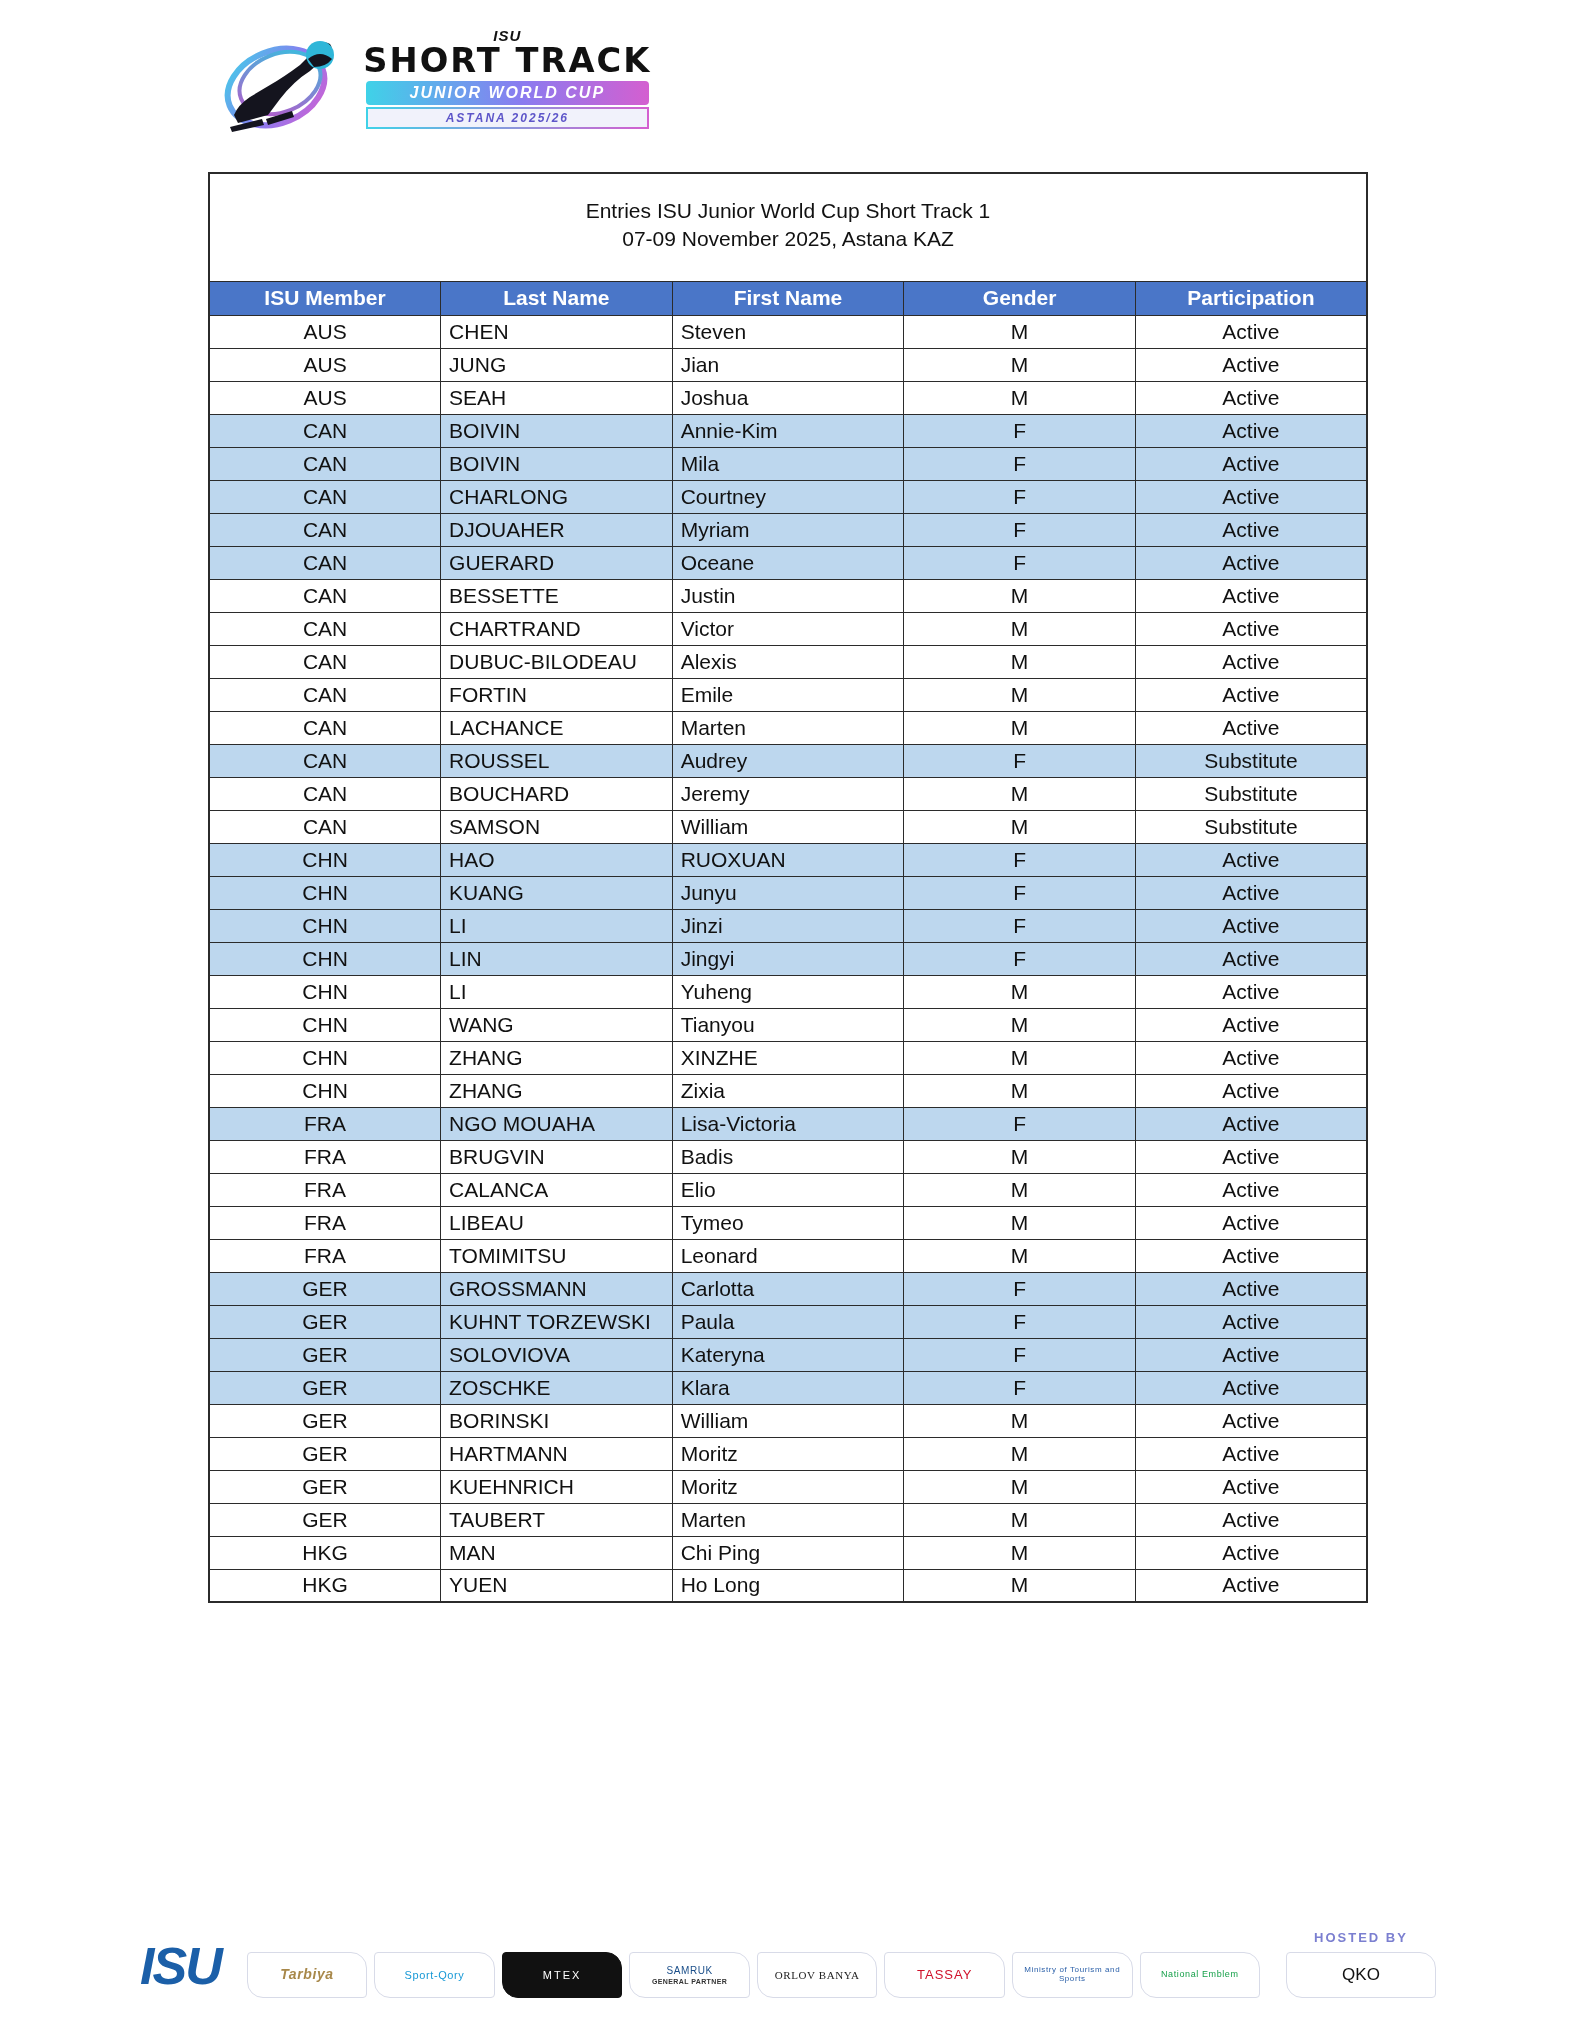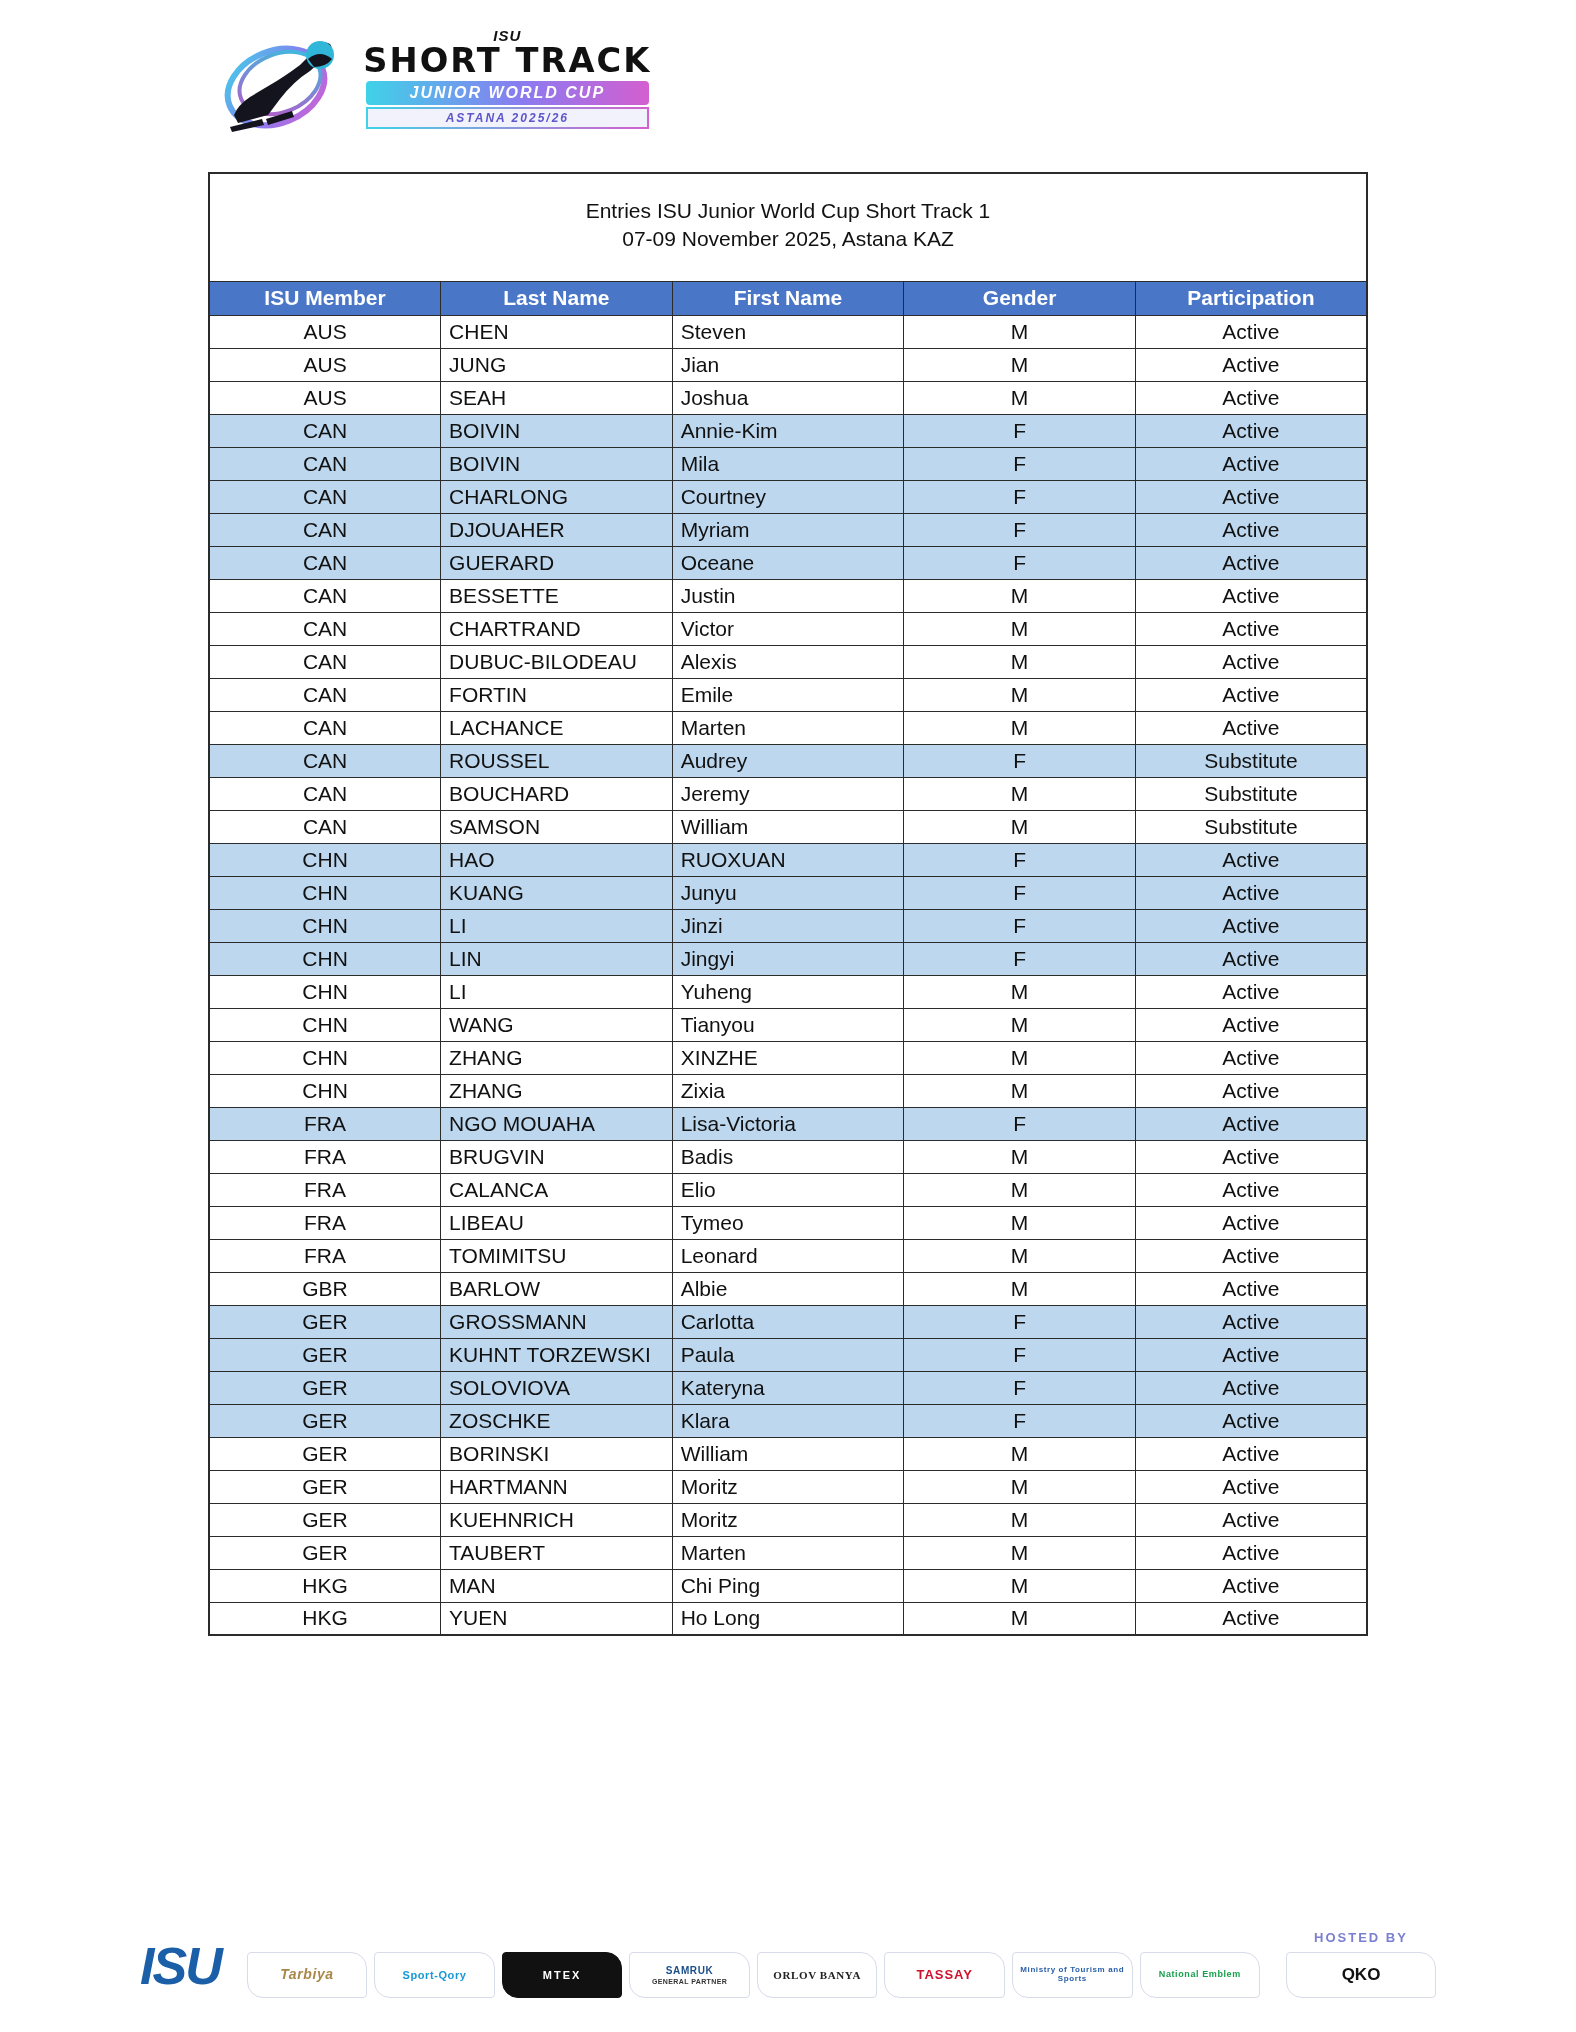--- a/index.html
+++ b/index.html
@@ -185,21 +185,21 @@
     background: #ffffff;
     display: flex;
     flex-direction: column;
     align-items: center;
     justify-content: center;
     overflow: hidden;
     padding: 12px 4px;
   }
   .sponsor-chip .nm {
     font-size: 11px;
-    font-weight: bold;
+    font-weight: normal;
     letter-spacing: .6px;
     color: #222;
     text-align: center;
     line-height: 1.1;
     white-space: nowrap;
     overflow: hidden;
     text-overflow: ellipsis;
     max-width: 100%;
   }
   .sponsor-chip .sub {
@@ -488,27 +488,20 @@
           <td class="c-gender">M</td>
           <td class="c-part">Active</td>
         </tr>
         <tr class="row-m">
           <td class="c-member">FRA</td>
           <td class="c-last">TOMIMITSU</td>
           <td class="c-first">Leonard</td>
           <td class="c-gender">M</td>
           <td class="c-part">Active</td>
         </tr>
-        <tr class="row-m">
-          <td class="c-member">GBR</td>
-          <td class="c-last">BARLOW</td>
-          <td class="c-first">Albie</td>
-          <td class="c-gender">M</td>
-          <td class="c-part">Active</td>
-        </tr>
         <tr class="row-f">
           <td class="c-member">GER</td>
           <td class="c-last">GROSSMANN</td>
           <td class="c-first">Carlotta</td>
           <td class="c-gender">F</td>
           <td class="c-part">Active</td>
         </tr>
         <tr class="row-f">
           <td class="c-member">GER</td>
           <td class="c-last">KUHNT TORZEWSKI</td>

